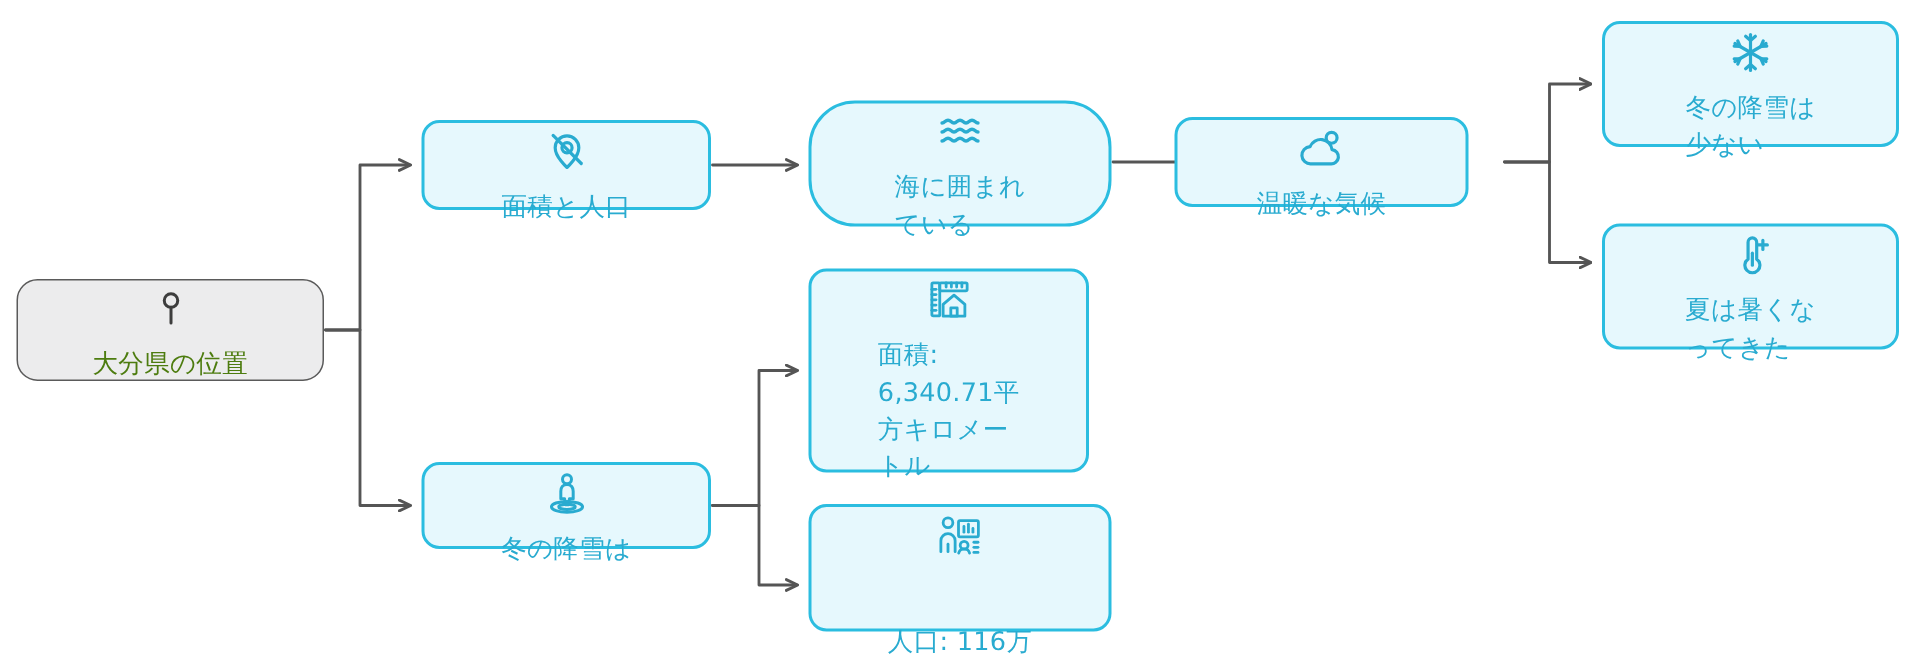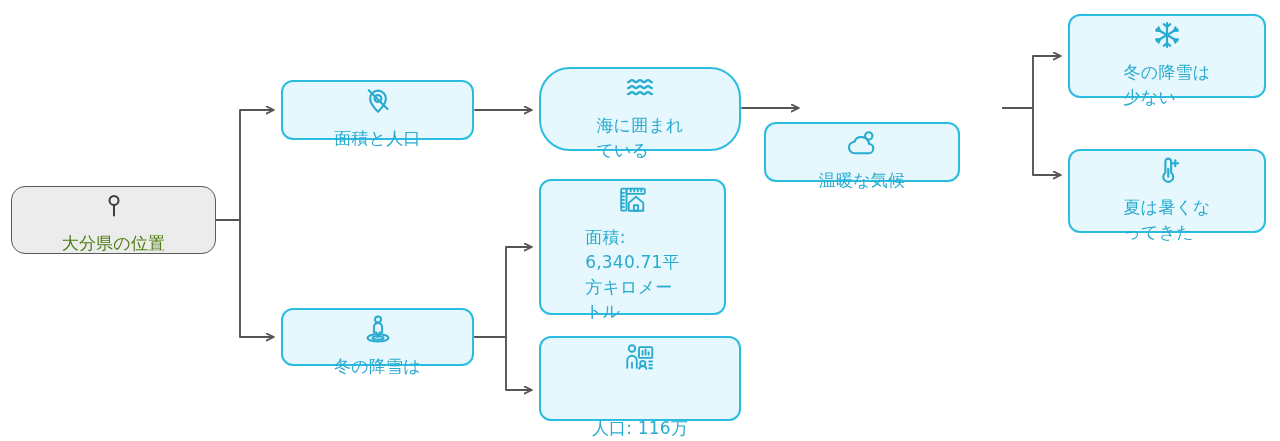--- a/index.html
+++ b/index.html
@@ -181,21 +181,21 @@
         <path d="M11.3 21.4a3 3 0 0 1 5.8 0"></path>
         <line x1="19.4" y1="15.6" x2="21.6" y2="15.6"></line>
         <line x1="19.4" y1="18.3" x2="21.6" y2="18.3"></line>
         <line x1="19.4" y1="21" x2="21.6" y2="21"></line>
       </svg>
     </span>
     <span class="label">人口: 116万
 人</span>
   </div>
 
-  <div class="node topic" style="left:764px; top:78px; width:196px; height:60px;margin-top:44px;">
+  <div class="node topic" style="left:783px; top:78px; width:196px; height:60px;">
     <span class="ico">
       <svg viewBox="0 0 24 24" fill="none" stroke="#29abd0" stroke-width="1.7" stroke-linecap="round" stroke-linejoin="round">
         <circle cx="17.4" cy="6.3" r="2.9"></circle>
         <path d="M6.4 20.2a4.6 4.6 0 0 1-.5-9.2 6.1 6.1 0 0 1 11.7 1.6 3.8 3.8 0 0 1-.8 7.6z"></path>
       </svg>
     </span>
     <span class="label">温暖な気候</span>
   </div>
 
   <div class="node topic" style="left:1068px; top:14px; width:198px; height:84px;">

